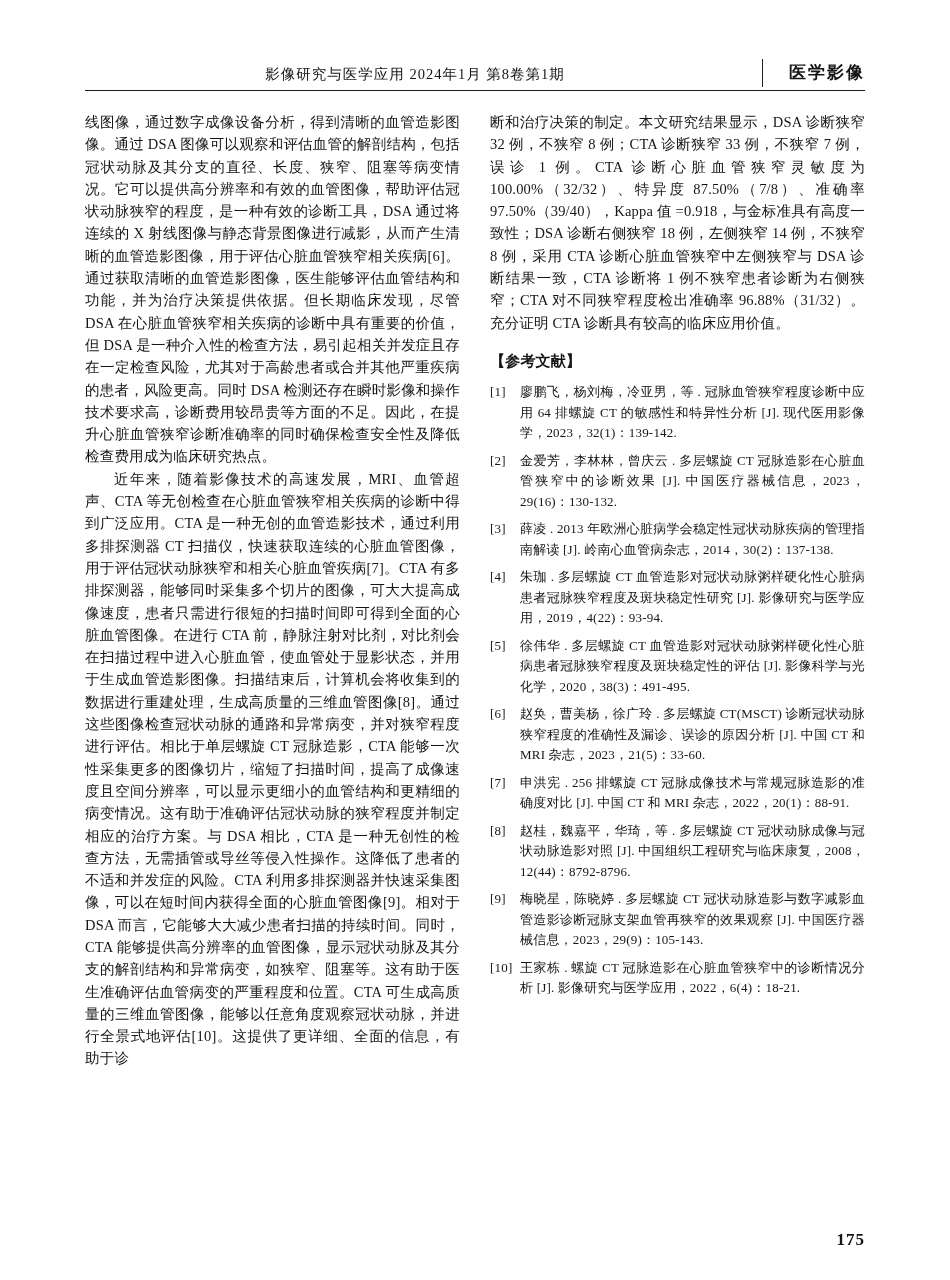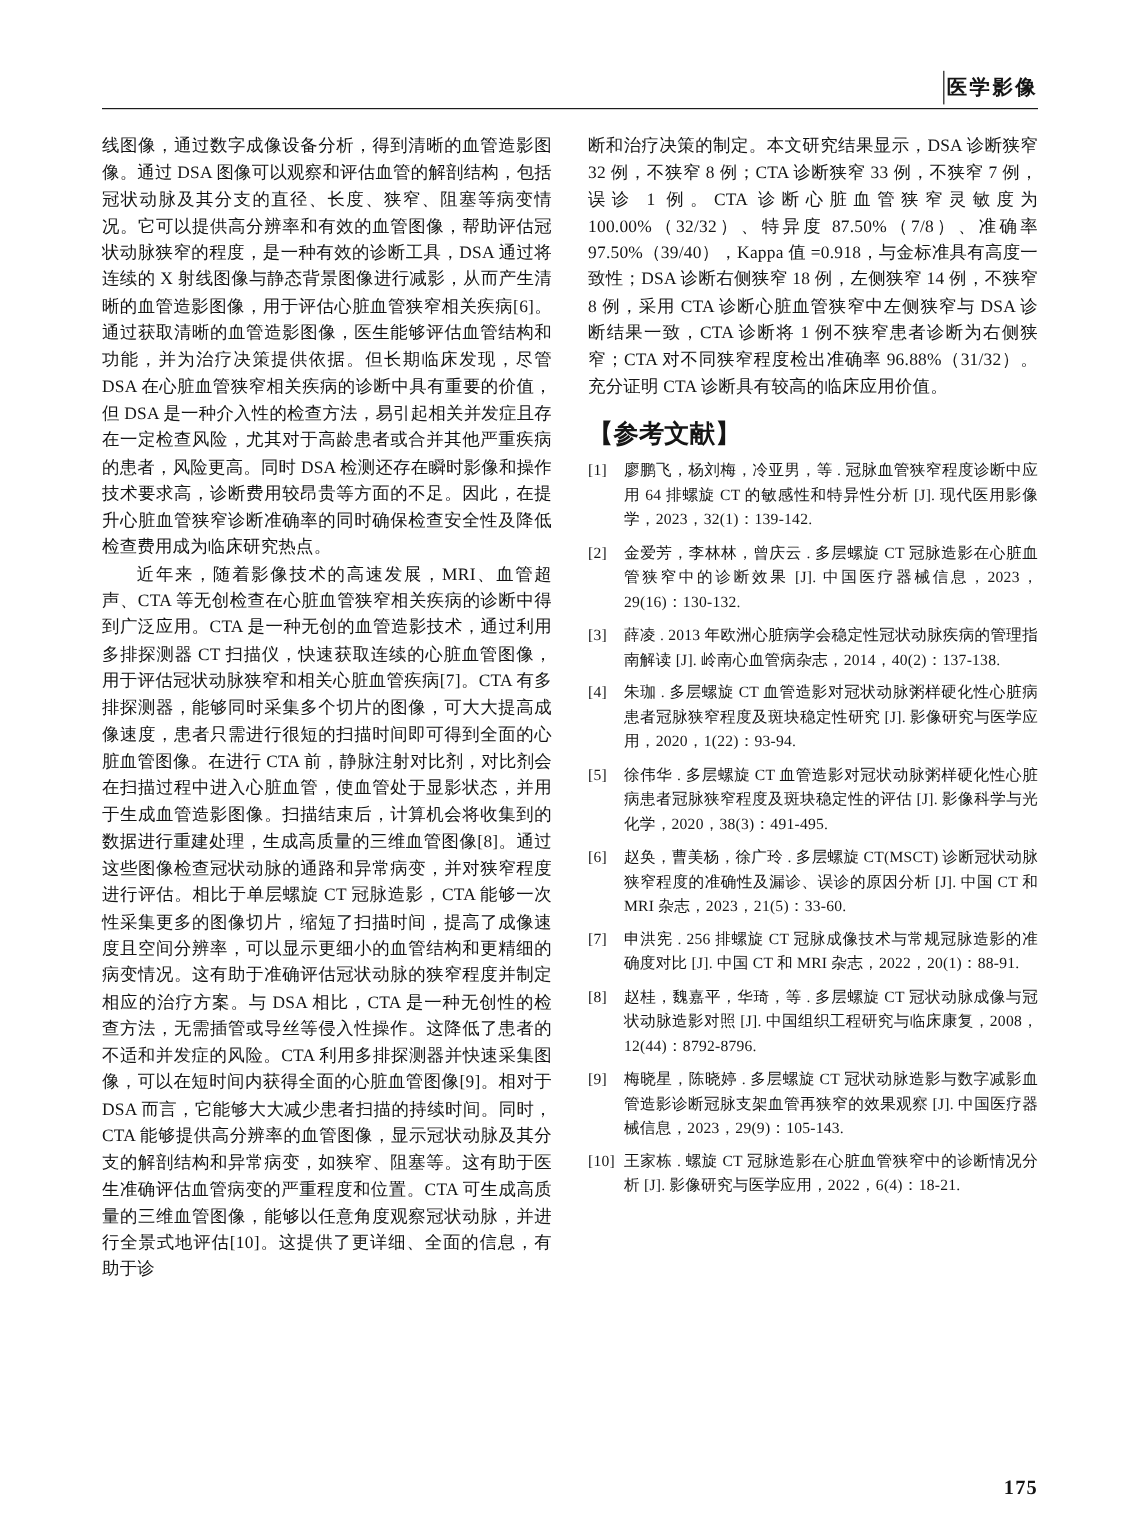--- a/index.html
+++ b/index.html
@@ -31,40 +31,40 @@
     letter-spacing: 1px;
     white-space: nowrap;
   }
   .section-label {
     position: absolute;
     right: 0; top: -3px;
     font-size: 17px;
     font-weight: bold;
     letter-spacing: 2px;
     line-height: 28px;
-    padding-left: 2px;
+    padding-left: 26px;
     border-left: 1.5px solid #1c1c1c;
   }
   .columns {
     display: flex;
     gap: 30px;
     justify-content: space-between;
   }
   .col {
     width: 375px;
     font-size: 14.5px;
     line-height: 22.3px;
     text-align: justify;
     letter-spacing: 0.2px;
   }
   .para { text-indent: 2em; margin: 0; }
   .para.noindent { text-indent: 0; }
   .ref-heading {
     font-weight: bold;
-    font-size: 21px;
+    font-size: 15px;
     margin: 16px 0 10px 0;
     text-align: left;
   }
   .ref-item {
     display: flex;
     font-size: 13px;
     line-height: 20.5px;
     margin-bottom: 7px;
   }
   .ref-label { flex: 0 0 30px; }
@@ -77,20 +77,21 @@
     letter-spacing: 1px;
     margin-left: 44px;
   }
 </style>
 </head>
 <body>
 
 <div class="page">
 
   <div class="header">
+    <div class="journal-line">影像研究与医学应用  2024年1月  第8卷第1期</div>
     <div class="section-label">医学影像</div>
   </div>
 
   <div class="columns">
     <div class="col" id="col-left">
         <p class="para noindent">线图像，通过数字成像设备分析，得到清晰的血管造影图像。通过 DSA 图像可以观察和评估血管的解剖结构，包括冠状动脉及其分支的直径、长度、狭窄、阻塞等病变情况。它可以提供高分辨率和有效的血管图像，帮助评估冠状动脉狭窄的程度，是一种有效的诊断工具，DSA 通过将连续的 X 射线图像与静态背景图像进行减影，从而产生清晰的血管造影图像，用于评估心脏血管狭窄相关疾病[6]。通过获取清晰的血管造影图像，医生能够评估血管结构和功能，并为治疗决策提供依据。但长期临床发现，尽管 DSA 在心脏血管狭窄相关疾病的诊断中具有重要的价值，但 DSA 是一种介入性的检查方法，易引起相关并发症且存在一定检查风险，尤其对于高龄患者或合并其他严重疾病的患者，风险更高。同时 DSA 检测还存在瞬时影像和操作技术要求高，诊断费用较昂贵等方面的不足。因此，在提升心脏血管狭窄诊断准确率的同时确保检查安全性及降低检查费用成为临床研究热点。</p>
         <p class="para">近年来，随着影像技术的高速发展，MRI、血管超声、CTA 等无创检查在心脏血管狭窄相关疾病的诊断中得到广泛应用。CTA 是一种无创的血管造影技术，通过利用多排探测器 CT 扫描仪，快速获取连续的心脏血管图像，用于评估冠状动脉狭窄和相关心脏血管疾病[7]。CTA 有多排探测器，能够同时采集多个切片的图像，可大大提高成像速度，患者只需进行很短的扫描时间即可得到全面的心脏血管图像。在进行 CTA 前，静脉注射对比剂，对比剂会在扫描过程中进入心脏血管，使血管处于显影状态，并用于生成血管造影图像。扫描结束后，计算机会将收集到的数据进行重建处理，生成高质量的三维血管图像[8]。通过这些图像检查冠状动脉的通路和异常病变，并对狭窄程度进行评估。相比于单层螺旋 CT 冠脉造影，CTA 能够一次性采集更多的图像切片，缩短了扫描时间，提高了成像速度且空间分辨率，可以显示更细小的血管结构和更精细的病变情况。这有助于准确评估冠状动脉的狭窄程度并制定相应的治疗方案。与 DSA 相比，CTA 是一种无创性的检查方法，无需插管或导丝等侵入性操作。这降低了患者的不适和并发症的风险。CTA 利用多排探测器并快速采集图像，可以在短时间内获得全面的心脏血管图像[9]。相对于 DSA 而言，它能够大大减少患者扫描的持续时间。同时，CTA 能够提供高分辨率的血管图像，显示冠状动脉及其分支的解剖结构和异常病变，如狭窄、阻塞等。这有助于医生准确评估血管病变的严重程度和位置。CTA 可生成高质量的三维血管图像，能够以任意角度观察冠状动脉，并进行全景式地评估[10]。这提供了更详细、全面的信息，有助于诊</p>
       </div>
     <div class="col" id="col-right">
         <p class="para noindent">断和治疗决策的制定。本文研究结果显示，DSA 诊断狭窄 32 例，不狭窄 8 例；CTA 诊断狭窄 33 例，不狭窄 7 例，误诊 1 例。CTA 诊断心脏血管狭窄灵敏度为 100.00%（32/32）、特异度 87.50%（7/8）、准确率 97.50%（39/40），Kappa 值 =0.918，与金标准具有高度一致性；DSA 诊断右侧狭窄 18 例，左侧狭窄 14 例，不狭窄 8 例，采用 CTA 诊断心脏血管狭窄中左侧狭窄与 DSA 诊断结果一致，CTA 诊断将 1 例不狭窄患者诊断为右侧狭窄；CTA 对不同狭窄程度检出准确率 96.88%（31/32）。充分证明 CTA 诊断具有较高的临床应用价值。</p>
@@ -98,25 +99,25 @@
         <div class="ref-item">
           <span class="ref-label">[1]</span>
           <span class="ref-text">廖鹏飞，杨刘梅，冷亚男，等 . 冠脉血管狭窄程度诊断中应用 64 排螺旋 CT 的敏感性和特异性分析 [J]. 现代医用影像学，2023，32(1)：139-142.</span>
         </div>
         <div class="ref-item">
           <span class="ref-label">[2]</span>
           <span class="ref-text">金爱芳，李林林，曾庆云 . 多层螺旋 CT 冠脉造影在心脏血管狭窄中的诊断效果 [J]. 中国医疗器械信息，2023，29(16)：130-132.</span>
         </div>
         <div class="ref-item">
           <span class="ref-label">[3]</span>
-          <span class="ref-text">薛凌 . 2013 年欧洲心脏病学会稳定性冠状动脉疾病的管理指南解读 [J]. 岭南心血管病杂志，2014，40(2)：137-138.</span>
+          <span class="ref-text">薛凌 . 2013 年欧洲心脏病学会稳定性冠状动脉疾病的管理指南解读 [J]. 岭南心血管病杂志，2014，30(2)：137-138.</span>
         </div>
         <div class="ref-item">
           <span class="ref-label">[4]</span>
-          <span class="ref-text">朱珈 . 多层螺旋 CT 血管造影对冠状动脉粥样硬化性心脏病患者冠脉狭窄程度及斑块稳定性研究 [J]. 影像研究与医学应用，2020，1(22)：93-94.</span>
+          <span class="ref-text">朱珈 . 多层螺旋 CT 血管造影对冠状动脉粥样硬化性心脏病患者冠脉狭窄程度及斑块稳定性研究 [J]. 影像研究与医学应用，2019，4(22)：93-94.</span>
         </div>
         <div class="ref-item">
           <span class="ref-label">[5]</span>
           <span class="ref-text">徐伟华 . 多层螺旋 CT 血管造影对冠状动脉粥样硬化性心脏病患者冠脉狭窄程度及斑块稳定性的评估 [J]. 影像科学与光化学，2020，38(3)：491-495.</span>
         </div>
         <div class="ref-item">
           <span class="ref-label">[6]</span>
           <span class="ref-text">赵奂，曹美杨，徐广玲 . 多层螺旋 CT(MSCT) 诊断冠状动脉狭窄程度的准确性及漏诊、误诊的原因分析 [J]. 中国 CT 和 MRI 杂志，2023，21(5)：33-60.</span>
         </div>
         <div class="ref-item">

